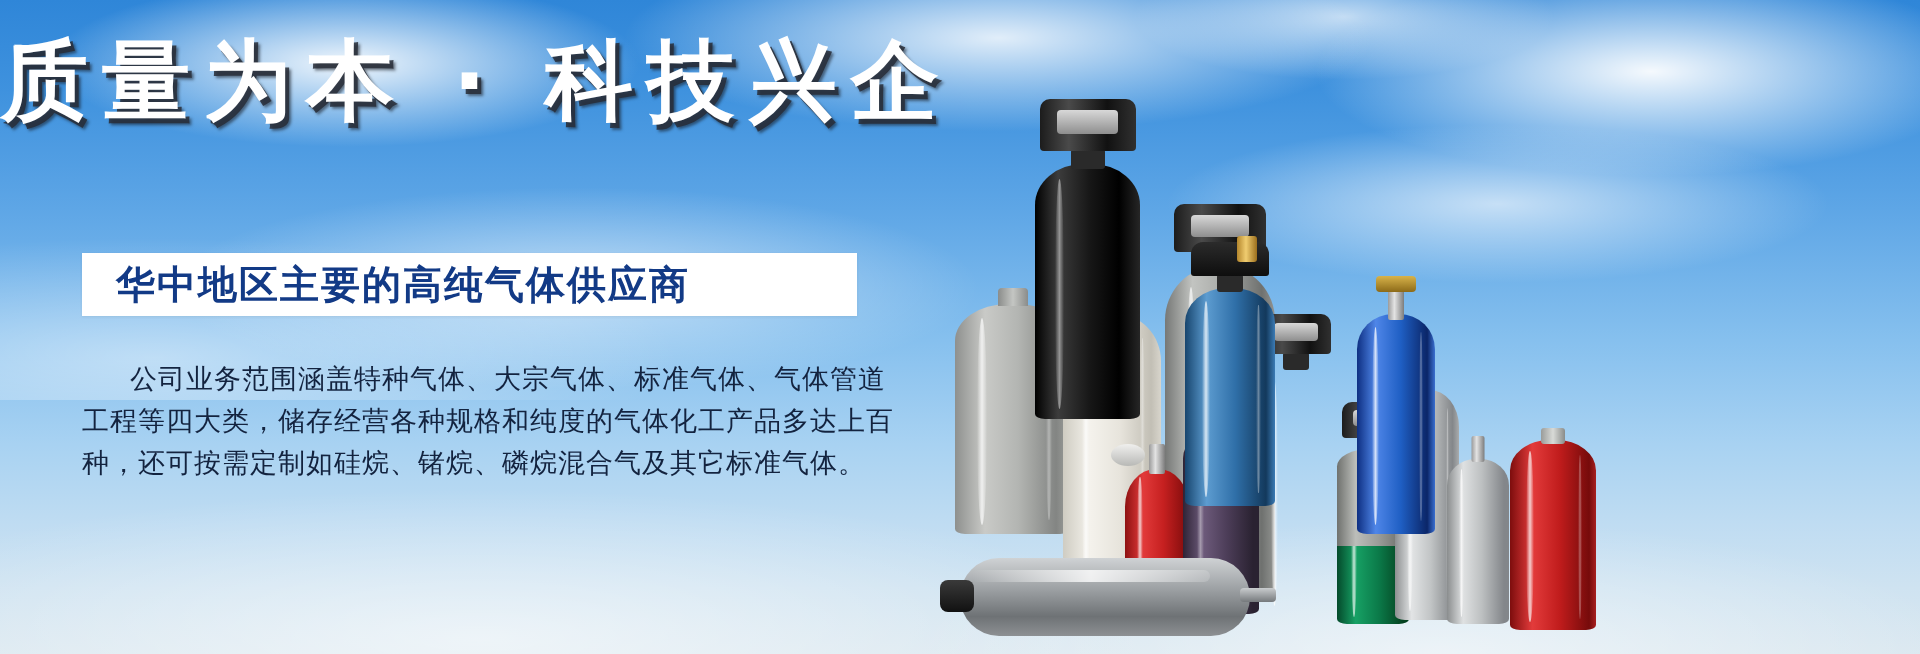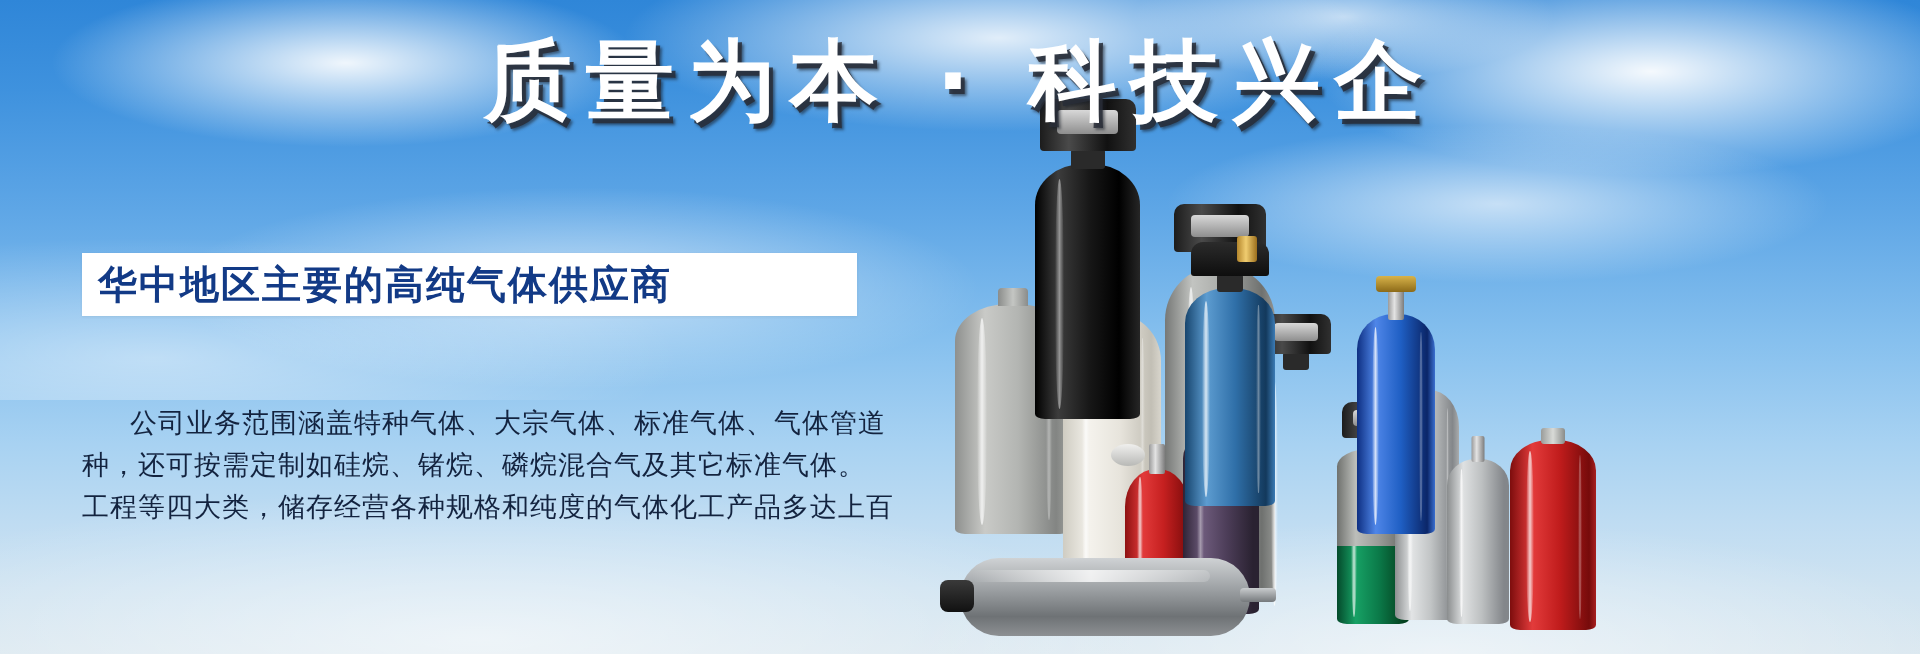--- a/index.html
+++ b/index.html
@@ -25,21 +25,21 @@
                radial-gradient(ellipse 700px 160px at 8% 85%, rgba(255,255,255,.45), rgba(255,255,255,0) 75%);
   }
   #cloudband3{
     position:absolute;left:0;right:0;bottom:0;height:300px;
     background:radial-gradient(ellipse 900px 200px at 25% 95%, rgba(255,255,255,.55), rgba(255,255,255,0) 75%),
                radial-gradient(ellipse 700px 180px at 75% 100%, rgba(255,255,255,.5), rgba(255,255,255,0) 75%);
   }
 
   
   #headline{
-    position:absolute;left:0;right:0;top:22px;text-align:center;
+    position:absolute;left:0;right:0;top:22px;
     font-family:"DejaVu Sans","Liberation Sans",sans-serif;
     font-weight:700;font-size:88px;letter-spacing:14px;color:#ffffff;
     text-shadow:4px 5px 0 rgba(40,45,55,.85), 6px 7px 3px rgba(20,25,35,.55);
     white-space:nowrap;
   }
 
   
   #subtitle{
     position:absolute;left:0;right:0;top:135px;text-align:center;
     font-family:"Liberation Serif","DejaVu Serif",serif;
@@ -50,28 +50,28 @@
   
   #tagline-box{
     position:absolute;left:82px;top:253px;width:775px;height:63px;
     background:#ffffff;
     display:flex;align-items:center;
     box-shadow:0 1px 3px rgba(0,0,0,.07);
   }
   #tagline-text{
     font-family:"DejaVu Sans","Liberation Sans",sans-serif;
     font-weight:700;font-size:39px;letter-spacing:2px;color:#123a86;
-    padding-left:16px;white-space:nowrap;
+    padding-left:34px;white-space:nowrap;
   }
 
   
   #body-copy{
     position:absolute;left:82px;top:358px;width:790px;
     font-family:"Liberation Serif","DejaVu Serif",serif;
-    font-size:27px;line-height:42px;color:#13233f;letter-spacing:1px;margin-top:44px;
+    font-size:27px;line-height:42px;color:#13233f;letter-spacing:1px;
   }
   #body-copy .line{white-space:nowrap;}
   #body-copy .line.indent{padding-left:48px;}
 
   
   #cylinders{position:absolute;left:925px;top:0;width:995px;height:654px;}
   .cyl{position:absolute;bottom:0;}
   .body-shape{
     position:absolute;left:0;bottom:0;width:100%;
     border-radius:46% 46% 10px 10px / 16% 16% 5px 5px;
@@ -229,17 +229,17 @@
   </div>
 
   <div id="headline">质量为本 · 科技兴企</div>
 
   <div id="tagline-box">
     <span id="tagline-text">华中地区主要的高纯气体供应商</span>
   </div>
 
   <div id="body-copy">
     <div class="line indent">公司业务范围涵盖特种气体、大宗气体、标准气体、气体管道</div>
+    <div class="line">工程等四大类，储存经营各种规格和纯度的气体化工产品多达上百</div>
     <div class="line">种，还可按需定制如硅烷、锗烷、磷烷混合气及其它标准气体。</div>
-    <div class="line">工程等四大类，储存经营各种规格和纯度的气体化工产品多达上百</div>
   </div>
 
 </div>
 
 </body></html>

